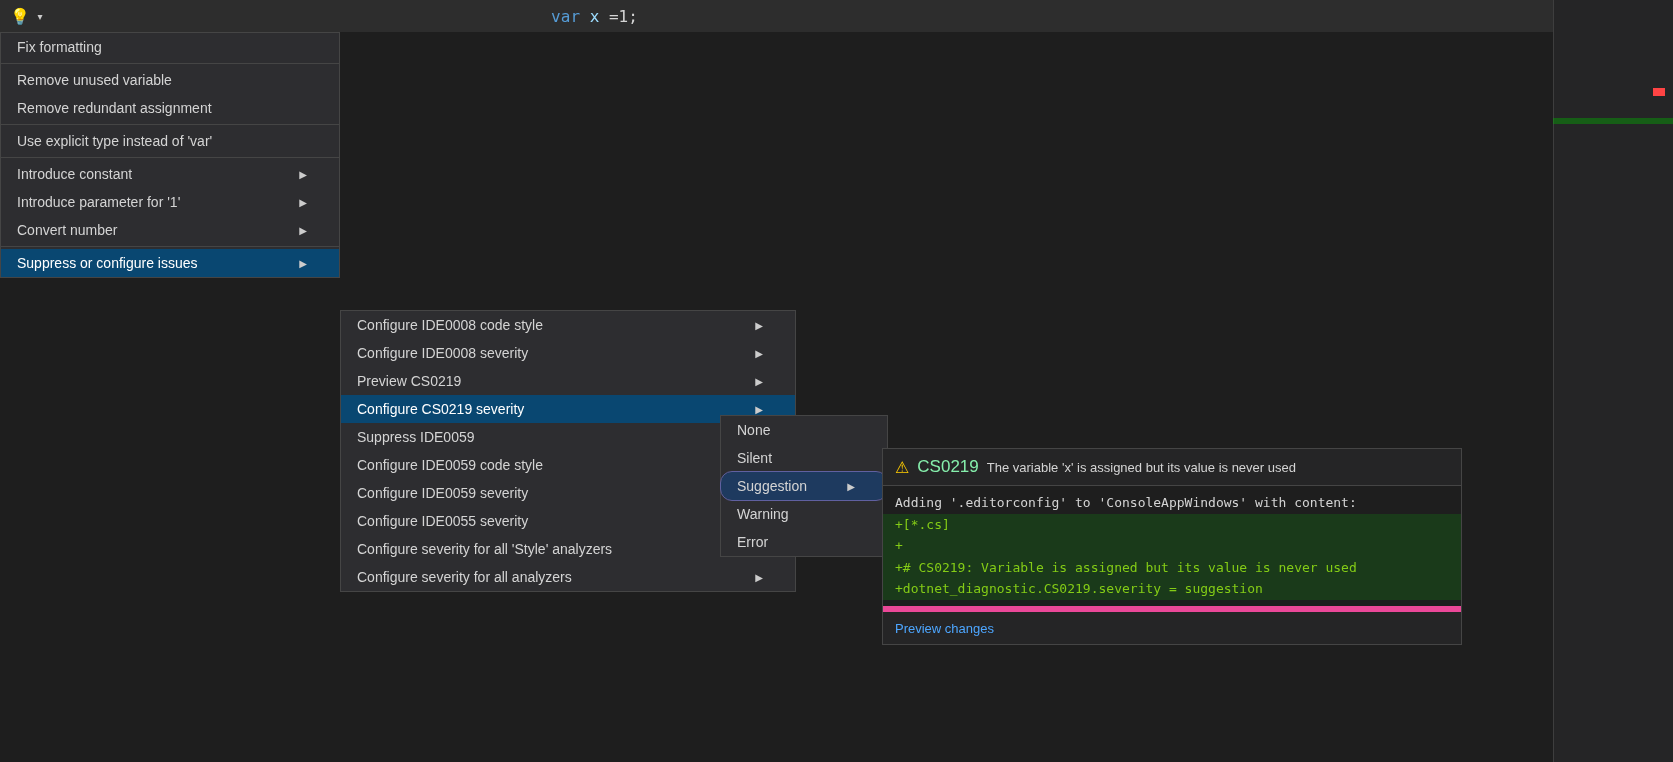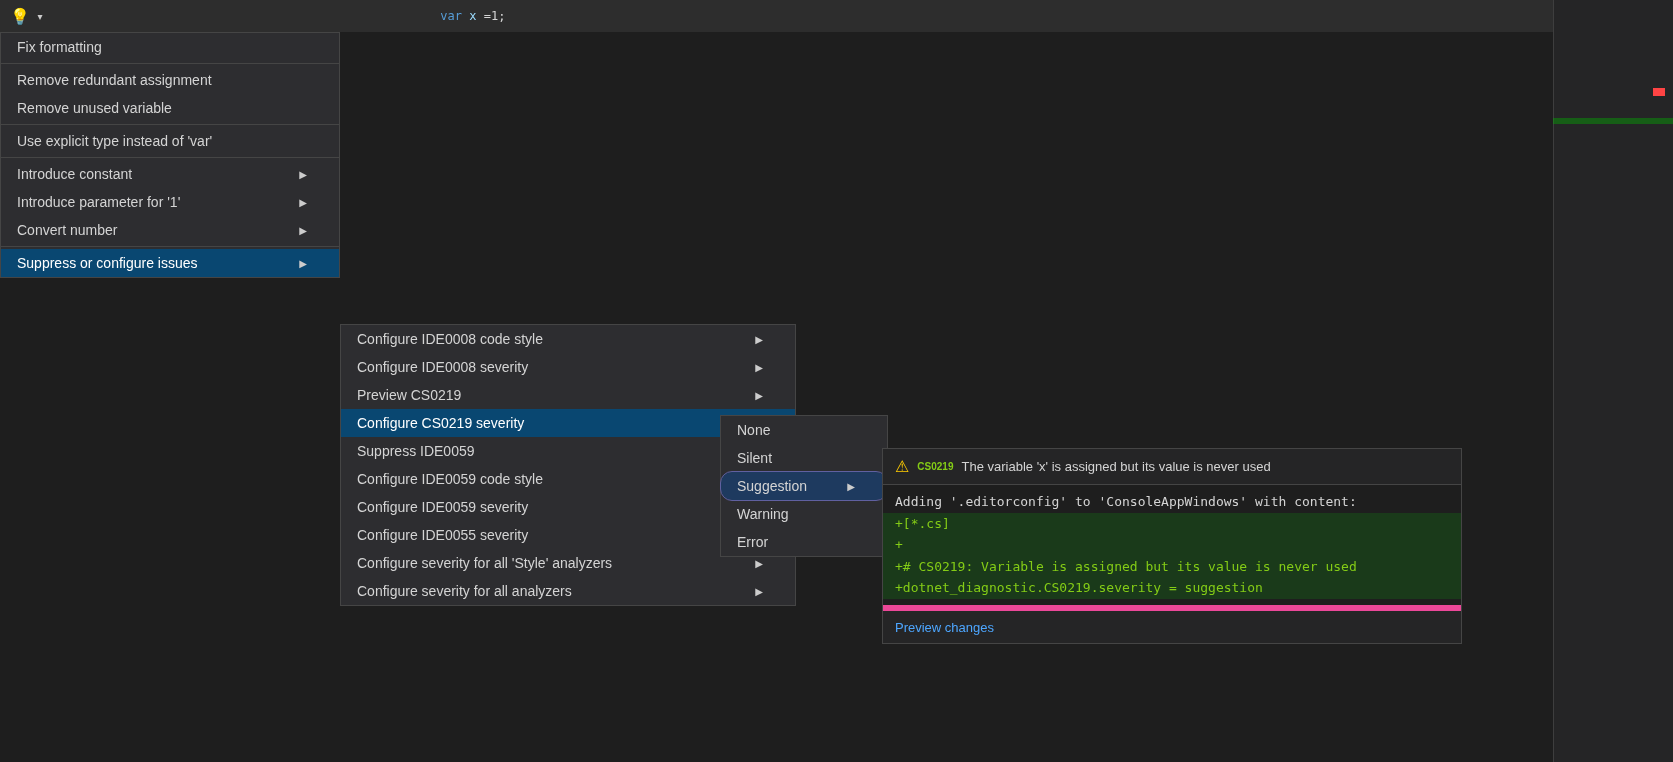--- a/index.html
+++ b/index.html
@@ -35,21 +35,21 @@
       width: 16px; height: 24px;
       display: flex; align-items: center; justify-content: center;
       color: #cccccc;
       font-size: 10px;
       cursor: pointer;
     }
     .editor-topbar .code-text {
       margin-left: 60px;
       color: #d4d4d4;
       font-family: 'Consolas', monospace;
-      font-size: 12px;
+      font-size: 16px;
     }
     .editor-topbar .code-text .kw { color: #569cd6; }
     .editor-topbar .code-text .var-name { color: #9cdcfe; }
 
     
     .minimap {
       position: absolute;
       top: 0; right: 0;
       width: 120px;
       height: 762px;
@@ -105,21 +105,21 @@
     }
     .menu-separator {
       height: 1px;
       background: #454545;
       margin: 2px 0;
     }
 
     
     .menu-secondary {
       position: absolute;
-      top: 324px;
+      top: 310px;
       left: 340px;
       width: 456px;
       background: #2d2d30;
       border: 1px solid #454545;
       z-index: 101;
     }
 
     
     .menu-tertiary {
       position: absolute;
@@ -147,23 +147,23 @@
       align-items: center;
       gap: 8px;
       background: #252526;
       border-bottom: 1px solid #454545;
     }
     .preview-header .warning-icon {
       color: #ffcc00;
       font-size: 16px;
     }
     .preview-header .cs-code {
-      color: #84cc16;
-      font-weight: bold;
-      font-size: 10px;
+      color: #86efac;
+      font-weight: normal;
+      font-size: 17px;
     }
     .preview-header .desc {
       color: #d4d4d4;
       font-size: 13px;
     }
     .preview-code {
       background: #1e1e1e;
       padding: 6px 0;
     }
     .code-line {
@@ -208,24 +208,24 @@
     <span>=1;</span>
   </span>
 </div>
 
 <div class="menu-primary">
   <div class="menu-item">
     <span>Fix formatting</span>
   </div>
   <div class="menu-separator"></div>
   <div class="menu-item">
+    <span>Remove unused variable</span>
+  </div>
+  <div class="menu-item">
     <span>Remove redundant assignment</span>
-  </div>
-  <div class="menu-item">
-    <span>Remove unused variable</span>
   </div>
   <div class="menu-separator"></div>
   <div class="menu-item">
     <span>Use explicit type instead of 'var'</span>
   </div>
   <div class="menu-separator"></div>
   <div class="menu-item">
     <span>Introduce constant</span>
     <span class="arrow">▶</span>
   </div>

